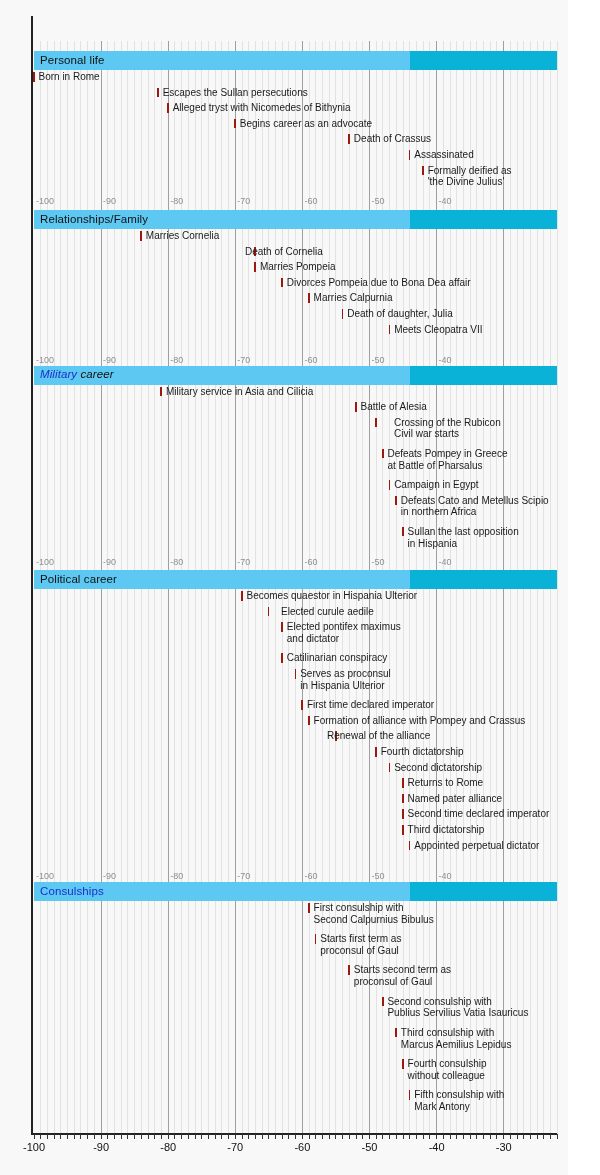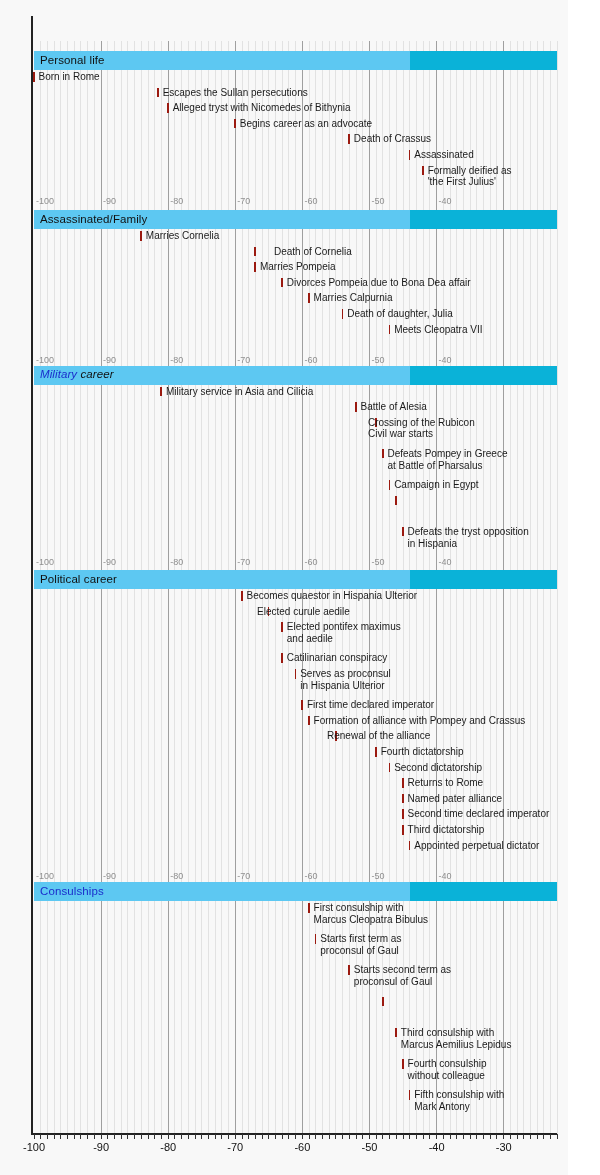--- a/index.html
+++ b/index.html
@@ -124,38 +124,38 @@
     <div class="evt-label" style="left: 353.87px; top: 133.4px;">
       <div>Death of Crassus</div>
     </div>
     <div class="evt-tick" style="left: 408.76px; top: 150px; background: rgb(155, 26, 16);"></div>
     <div class="evt-label" style="left: 414.26px; top: 149px;">
       <div>Assassinated</div>
     </div>
     <div class="evt-tick" style="left: 422.18px; top: 165.6px; background: rgb(155, 26, 16);"></div>
     <div class="evt-label" style="left: 427.68px; top: 164.6px;">
       <div>Formally deified as</div>
-      <div>'the First Julius'</div>
+      <div>'the Divine Julius'</div>
     </div>
     <div class="mini-lbl" style="left: 36px; top: 195.8px;">-100</div>
     <div class="mini-lbl" style="left: 103.1px; top: 195.8px;">-90</div>
     <div class="mini-lbl" style="left: 170.2px; top: 195.8px;">-80</div>
     <div class="mini-lbl" style="left: 237.3px; top: 195.8px;">-70</div>
     <div class="mini-lbl" style="left: 304.4px; top: 195.8px;">-60</div>
     <div class="mini-lbl" style="left: 371.5px; top: 195.8px;">-50</div>
     <div class="mini-lbl" style="left: 438.6px; top: 195.8px;">-40</div>
     <div class="bar" style="left: 34px; top: 210px; width: 375.76px; background: rgb(93, 200, 242);"></div>
     <div class="bar" style="left: 409.76px; top: 210px; width: 147.24px; background: rgb(10, 178, 216);"></div>
-    <div class="bar-title" style="left: 40px; top: 212.5px;"><span>Assassinated/Family</span></div>
+    <div class="bar-title" style="left: 40px; top: 212.5px;"><span>Relationships/Family</span></div>
     <div class="evt-tick" style="left: 140.36px; top: 231px; background: rgb(155, 26, 16);"></div>
     <div class="evt-label" style="left: 145.86px; top: 230px;">
       <div>Marries Cornelia</div>
     </div>
     <div class="evt-tick" style="left: 254.43px; top: 246.6px; background: rgb(155, 26, 16);"></div>
-    <div class="evt-label" style="left: 274px; top: 245.6px;">
+    <div class="evt-label" style="left: 245px; top: 245.6px;">
       <div>Death of Cornelia</div>
     </div>
     <div class="evt-tick" style="left: 254.43px; top: 262.2px; background: rgb(155, 26, 16);"></div>
     <div class="evt-label" style="left: 259.93px; top: 261.2px;">
       <div>Marries Pompeia</div>
     </div>
     <div class="evt-tick" style="left: 281.27px; top: 277.8px; background: rgb(155, 26, 16);"></div>
     <div class="evt-label" style="left: 286.77px; top: 276.8px;">
       <div>Divorces Pompeia due to Bona Dea affair</div>
     </div>
@@ -183,61 +183,65 @@
     <div class="bar-title" style="left: 40px; top: 368px; font-style: italic;"><span class="lnk" style="color: rgb(27, 46, 204);">Military</span><span> career</span></div>
     <div class="evt-tick" style="left: 160.49px; top: 386.5px; background: rgb(155, 26, 16);"></div>
     <div class="evt-label" style="left: 165.99px; top: 385.5px;">
       <div>Military service in Asia and Cilicia</div>
     </div>
     <div class="evt-tick" style="left: 355.08px; top: 402.1px; background: rgb(155, 26, 16);"></div>
     <div class="evt-label" style="left: 360.58px; top: 401.1px;">
       <div>Battle of Alesia</div>
     </div>
     <div class="evt-tick" style="left: 375.21px; top: 417.7px; background: rgb(155, 26, 16);"></div>
-    <div class="evt-label" style="left: 368px; top: 416.7px;">
+    <div class="evt-label" style="left: 394px; top: 416.7px;">
       <div>Crossing of the Rubicon</div>
       <div>Civil war starts</div>
     </div>
     <div class="evt-tick" style="left: 381.92px; top: 448.9px; background: rgb(155, 26, 16);"></div>
     <div class="evt-label" style="left: 387.42px; top: 447.9px;">
       <div>Defeats Pompey in Greece</div>
       <div>at Battle of Pharsalus</div>
     </div>
     <div class="evt-tick" style="left: 388.63px; top: 480.1px; background: rgb(155, 26, 16);"></div>
     <div class="evt-label" style="left: 394.13px; top: 479.1px;">
       <div>Campaign in Egypt</div>
     </div>
     <div class="evt-tick" style="left: 395.34px; top: 495.7px; background: rgb(155, 26, 16);"></div>
+    <div class="evt-label" style="left: 400.84px; top: 494.7px;">
+      <div>Defeats Cato and Metellus Scipio</div>
+      <div>in northern Africa</div>
+    </div>
     <div class="evt-tick" style="left: 402.05px; top: 526.9px; background: rgb(155, 26, 16);"></div>
     <div class="evt-label" style="left: 407.55px; top: 525.9px;">
-      <div>Defeats the tryst opposition</div>
+      <div>Sullan the last opposition</div>
       <div>in Hispania</div>
     </div>
     <div class="mini-lbl" style="left: 36px; top: 557.1px;">-100</div>
     <div class="mini-lbl" style="left: 103.1px; top: 557.1px;">-90</div>
     <div class="mini-lbl" style="left: 170.2px; top: 557.1px;">-80</div>
     <div class="mini-lbl" style="left: 237.3px; top: 557.1px;">-70</div>
     <div class="mini-lbl" style="left: 304.4px; top: 557.1px;">-60</div>
     <div class="mini-lbl" style="left: 371.5px; top: 557.1px;">-50</div>
     <div class="mini-lbl" style="left: 438.6px; top: 557.1px;">-40</div>
     <div class="bar" style="left: 34px; top: 570px; width: 375.76px; background: rgb(93, 200, 242);"></div>
     <div class="bar" style="left: 409.76px; top: 570px; width: 147.24px; background: rgb(10, 178, 216);"></div>
     <div class="bar-title" style="left: 40px; top: 572.5px;"><span>Political career</span></div>
     <div class="evt-tick" style="left: 241.01px; top: 591px; background: rgb(155, 26, 16);"></div>
     <div class="evt-label" style="left: 246.51px; top: 590px;">
       <div>Becomes quaestor in Hispania Ulterior</div>
     </div>
     <div class="evt-tick" style="left: 267.85px; top: 606.6px; background: rgb(155, 26, 16);"></div>
-    <div class="evt-label" style="left: 257px; top: 605.6px;">
+    <div class="evt-label" style="left: 281px; top: 605.6px;">
       <div>Elected curule aedile</div>
     </div>
     <div class="evt-tick" style="left: 281.27px; top: 622.2px; background: rgb(155, 26, 16);"></div>
     <div class="evt-label" style="left: 286.77px; top: 621.2px;">
       <div>Elected pontifex maximus</div>
-      <div>and aedile</div>
+      <div>and dictator</div>
     </div>
     <div class="evt-tick" style="left: 281.27px; top: 653.4px; background: rgb(155, 26, 16);"></div>
     <div class="evt-label" style="left: 286.77px; top: 652.4px;">
       <div>Catilinarian conspiracy</div>
     </div>
     <div class="evt-tick" style="left: 294.69px; top: 669px; background: rgb(155, 26, 16);"></div>
     <div class="evt-label" style="left: 300.19px; top: 668px;">
       <div>Serves as proconsul</div>
       <div>in Hispania Ulterior</div>
     </div>
@@ -287,33 +291,37 @@
     <div class="mini-lbl" style="left: 237.3px; top: 870.8px;">-70</div>
     <div class="mini-lbl" style="left: 304.4px; top: 870.8px;">-60</div>
     <div class="mini-lbl" style="left: 371.5px; top: 870.8px;">-50</div>
     <div class="mini-lbl" style="left: 438.6px; top: 870.8px;">-40</div>
     <div class="bar" style="left: 34px; top: 882px; width: 375.76px; background: rgb(93, 200, 242);"></div>
     <div class="bar" style="left: 409.76px; top: 882px; width: 147.24px; background: rgb(10, 178, 216);"></div>
     <div class="bar-title" style="left: 40px; top: 884.5px;"><span class="lnk" style="color: rgb(27, 46, 204);">Consulships</span></div>
     <div class="evt-tick" style="left: 308.11px; top: 903px; background: rgb(155, 26, 16);"></div>
     <div class="evt-label" style="left: 313.61px; top: 902px;">
       <div>First consulship with</div>
-      <div>Marcus Cleopatra Bibulus</div>
+      <div>Second Calpurnius Bibulus</div>
     </div>
     <div class="evt-tick" style="left: 314.82px; top: 934.2px; background: rgb(155, 26, 16);"></div>
     <div class="evt-label" style="left: 320.32px; top: 933.2px;">
       <div>Starts first term as</div>
       <div>proconsul of Gaul</div>
     </div>
     <div class="evt-tick" style="left: 348.37px; top: 965.4px; background: rgb(155, 26, 16);"></div>
     <div class="evt-label" style="left: 353.87px; top: 964.4px;">
       <div>Starts second term as</div>
       <div>proconsul of Gaul</div>
     </div>
     <div class="evt-tick" style="left: 381.92px; top: 996.6px; background: rgb(155, 26, 16);"></div>
+    <div class="evt-label" style="left: 387.42px; top: 995.6px;">
+      <div>Second consulship with</div>
+      <div>Publius Servilius Vatia Isauricus</div>
+    </div>
     <div class="evt-tick" style="left: 395.34px; top: 1027.8px; background: rgb(155, 26, 16);"></div>
     <div class="evt-label" style="left: 400.84px; top: 1026.8px;">
       <div>Third consulship with</div>
       <div>Marcus Aemilius Lepidus</div>
     </div>
     <div class="evt-tick" style="left: 402.05px; top: 1059px; background: rgb(155, 26, 16);"></div>
     <div class="evt-label" style="left: 407.55px; top: 1058px;">
       <div>Fourth consulship</div>
       <div>without colleague</div>
     </div>

